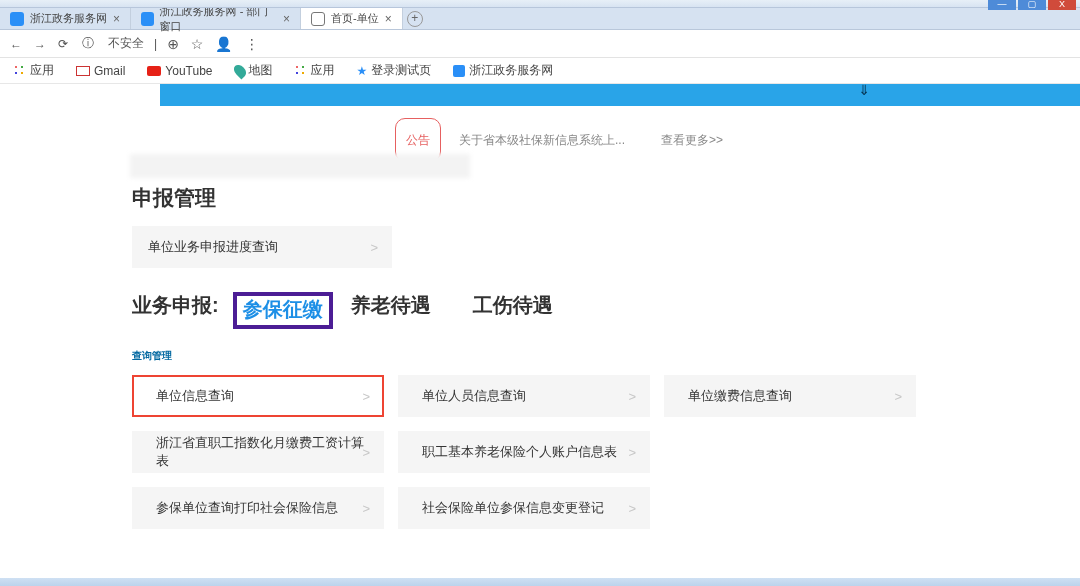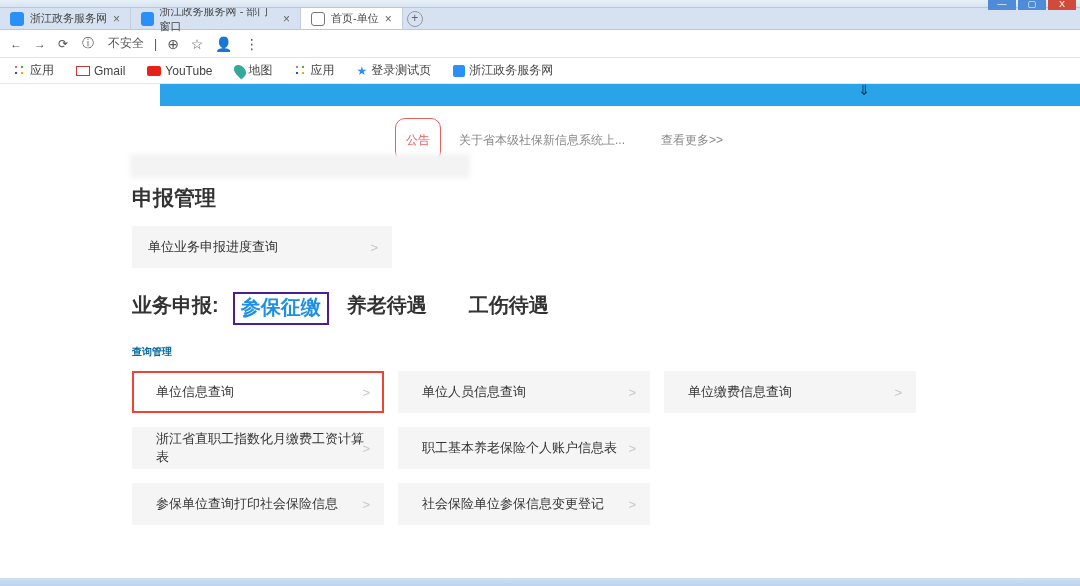--- a/index.html
+++ b/index.html
@@ -56,21 +56,21 @@
 
   .content { position:absolute; left:132px; top:100px; right:130px; }
   .sec-title { font-size:21px; font-weight:600; color:#333; margin:0 0 14px 0; }
   .tile-row { display:flex; gap:14px; margin-bottom:24px;}
   .tile { width:260px; height:42px; background:#f5f5f5; display:flex; align-items:center; padding:0 16px; font-size:13px; color:#343434; position:relative;}
   .tile .chev { position:absolute; right:14px; color:#c7c7c7; font-size:13px;}
   .tile.hl { outline:2px solid #e43; outline-offset:-2px; background:#fff;}
 
   .cats { display:flex; align-items:flex-start; gap:18px; font-size:20px; font-weight:700; color:#333; margin:6px 0 20px 0;}
   .cats .lead { color:#333;}
-  .cats .sel { color:#1d8fe6; border:2px solid #4c1d95; padding:0 6px 2px 6px; margin-left:-4px;}
+  .cats .sel { color:#1d8fe6; border:4px solid #4c1d95; padding:0 6px 2px 6px; margin-left:-4px;}
   .cats .sep-gap { width:6px; }
   .subhead { font-size:10px; font-weight:700; color:#0369a1; margin:4px 0 12px 0;}
   .grid3 { display:flex; gap:14px; margin-bottom:14px;}
   .grid3 .tile { width:252px;padding-left:24px; }
 
   
   .taskbar { position:absolute; left:0; right:0; bottom:0; height:8px; background:linear-gradient(#cfe0f3,#bcd3ec); }
 </style>
 </head>
 <body>

